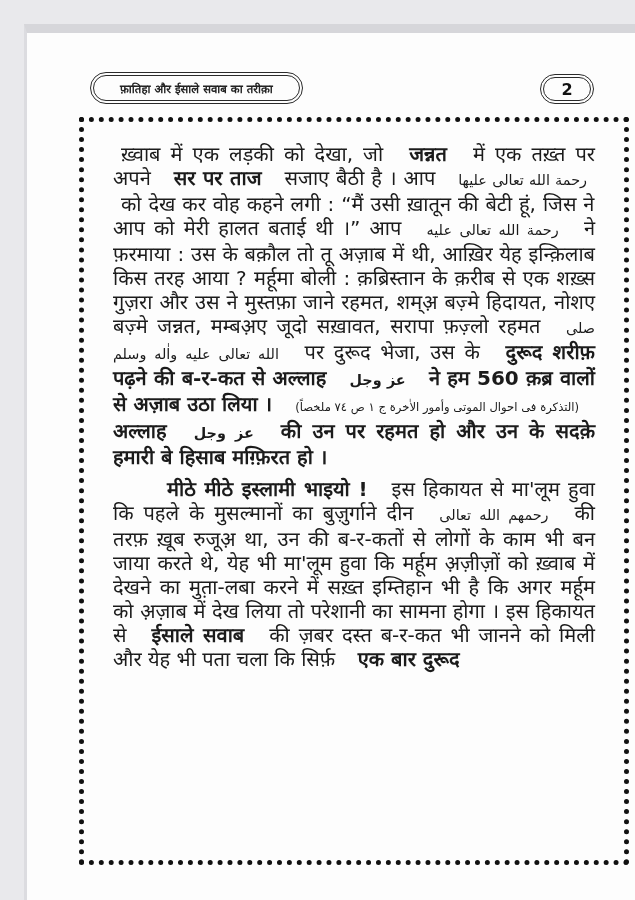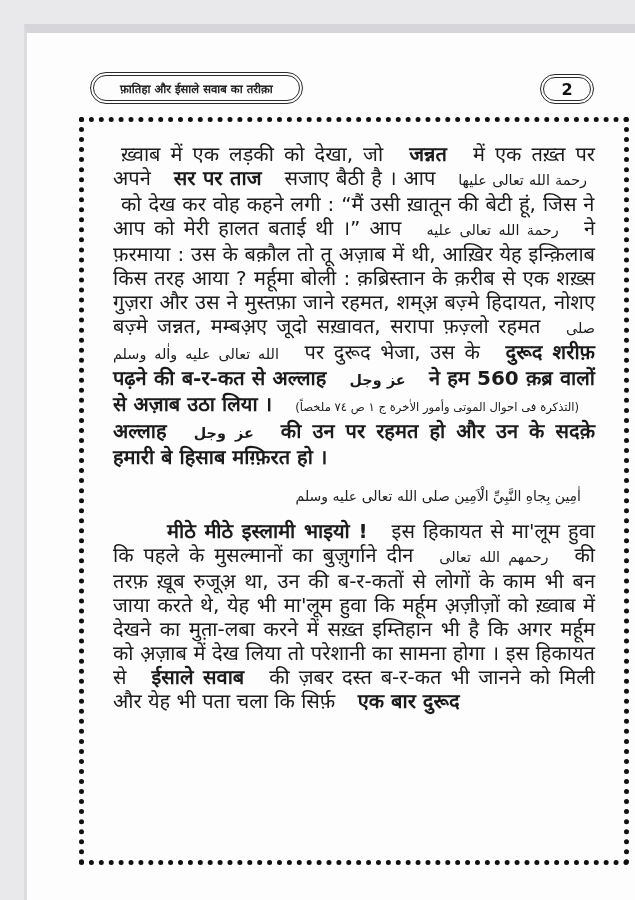--- a/index.html
+++ b/index.html
@@ -66,18 +66,17 @@
     <span>फ़ातिहा और ईसाले सवाब का तरीक़ा</span>
   </div>
 
   <div class="page-pill">
     <span>2</span>
   </div>
 
   <div class="main-box">
     <div class="body-content">
         <div class="para justify"><span>ख़्वाब में एक लड़की को देखा, जो </span><span class="b">जन्नत</span><span> में एक तख़्त पर अपने </span><span class="b">सर पर ताज</span><span> सजाए बैठी है । आप </span><span class="ar">رحمة الله تعالى عليها</span><span> को देख कर वोह कहने लगी : “मैं उसी ख़ातून की बेटी हूं, जिस ने आप को मेरी हालत बताई थी ।” आप </span><span class="ar">رحمة الله تعالى عليه</span><span> ने फ़रमाया : उस के बक़ौल तो तू अज़ाब में थी, आख़िर येह इन्क़िलाब किस तरह आया ? मर्हूमा बोली : क़ब्रिस्तान के क़रीब से एक शख़्स गुज़रा और उस ने मुस्तफ़ा जाने रहमत, शम्अ़ बज़्मे हिदायत, नोशए बज़्मे जन्नत, मम्बअ़ए जूदो सख़ावत, सरापा फ़ज़्लो रहमत </span><span class="ar">صلى الله تعالى عليه واٰله وسلم</span><span> पर दुरूद भेजा, उस के </span><span class="b">दुरूद शरीफ़ पढ़ने की ब-र-कत से अल्लाह </span><span class="b ar">عز وجل</span><span class="b"> ने हम 560 क़ब्र वालों से अज़ाब उठा लिया । </span><span class="cite">(التذكرة فى احوال الموتى وأمور الاٰخرة ج ١ ص ٧٤ ملخصاً)</span><span class="b"> अल्लाह </span><span class="b ar">عز وجل</span><span class="b"> की उन पर रहमत हो और उन के सदक़े हमारी बे हिसाब मग़्फ़िरत हो ।</span></div>
-        <div class="para ar-right"><span>اٰمِين بِجاهِ النَّبِيِّ الْاَمِين صلى الله تعالى عليه وسلم</span></div>
         <div class="para justify indent"><span class="b">मीठे मीठे इस्लामी भाइयो !</span><span> इस हिकायत से मा'लूम हुवा कि पहले के मुसल्मानों का बुज़ुर्गाने दीन </span><span class="ar">رحمهم الله تعالى</span><span> की तरफ़ ख़ूब रुजूअ़ था, उन की ब-र-कतों से लोगों के काम भी बन जाया करते थे, येह भी मा'लूम हुवा कि मर्हूम अ़ज़ीज़ों को ख़्वाब में देखने का मुत़ा-लबा करने में सख़्त इम्तिहान भी है कि अगर मर्हूम को अ़ज़ाब में देख लिया तो परेशानी का सामना होगा । इस हिकायत से </span><span class="b">ईसाले सवाब</span><span> की ज़बर दस्त ब-र-कत भी जानने को मिली और येह भी पता चला कि सिर्फ़ </span><span class="b">एक बार दुरूद</span></div>
       </div>
   </div>
 
 </div>
 
 </body></html>

